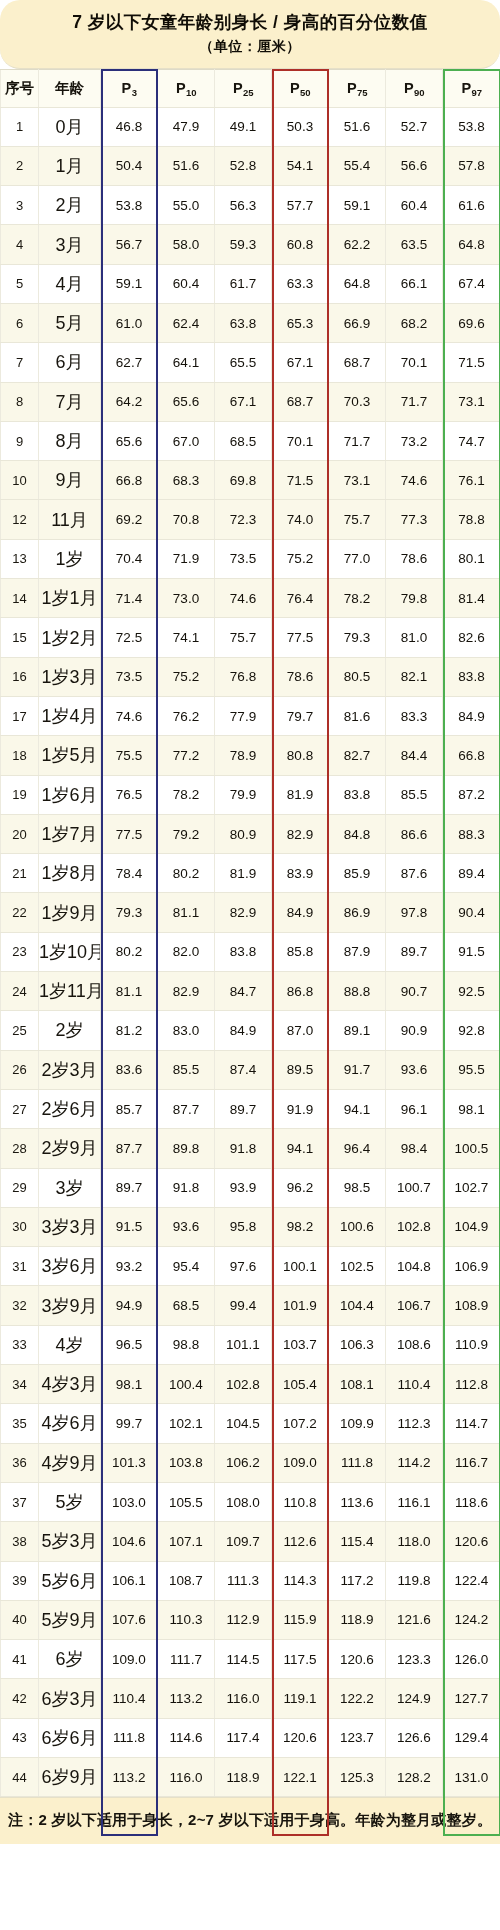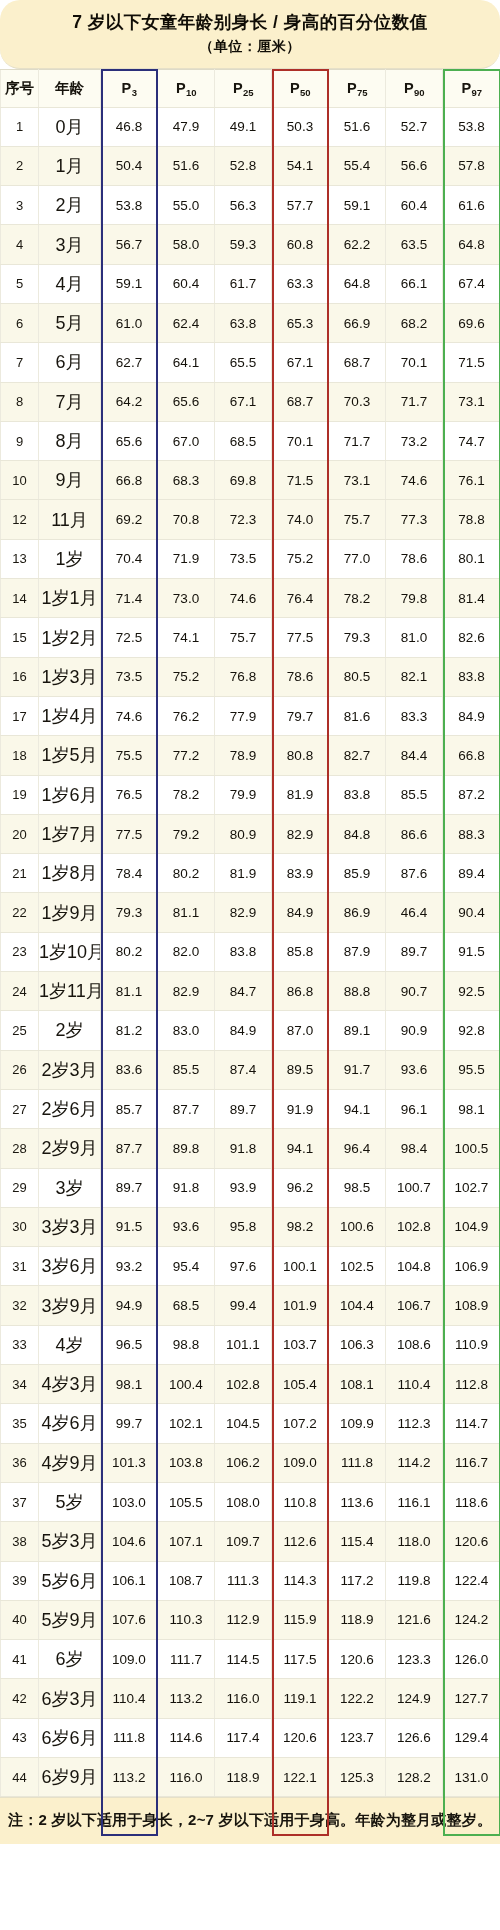--- a/index.html
+++ b/index.html
@@ -370,21 +370,21 @@
             <td class="val">89.4</td>
           </tr>
           <tr class="even">
             <td class="idx">22</td>
             <td class="age">1岁9月</td>
             <td class="val">79.3</td>
             <td class="val">81.1</td>
             <td class="val">82.9</td>
             <td class="val">84.9</td>
             <td class="val">86.9</td>
-            <td class="val">46.4</td>
+            <td class="val">97.8</td>
             <td class="val">90.4</td>
           </tr>
           <tr class="odd">
             <td class="idx">23</td>
             <td class="age">1岁10月</td>
             <td class="val">80.2</td>
             <td class="val">82.0</td>
             <td class="val">83.8</td>
             <td class="val">85.8</td>
             <td class="val">87.9</td>

